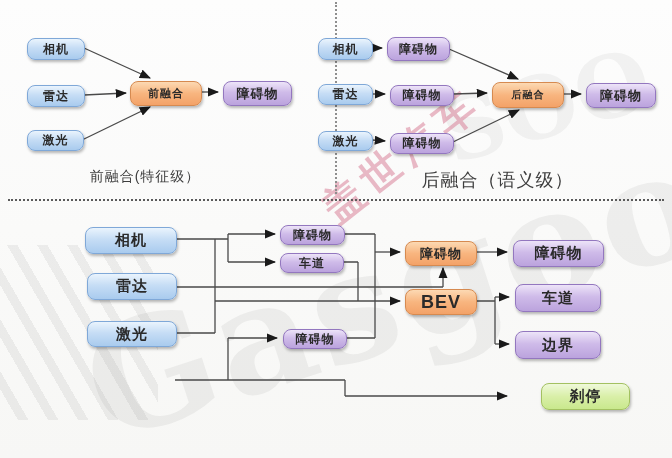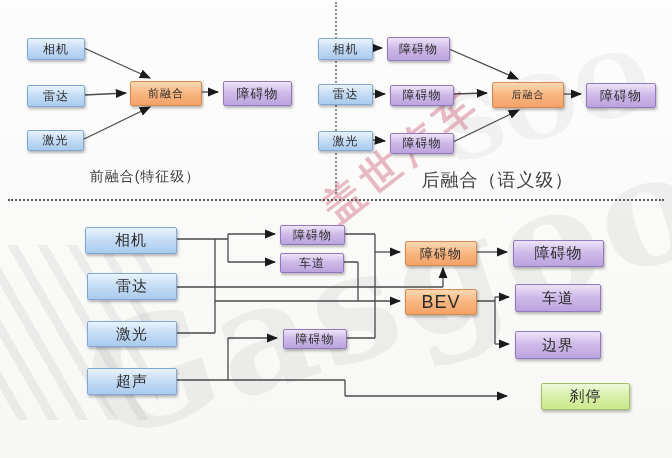--- a/index.html
+++ b/index.html
@@ -1,20 +1,20 @@
 <!DOCTYPE html>
 <html><head>
 <meta charset="utf-8">
 <style>
   html,body{margin:0;padding:0;}
   body{width:672px;height:458px;background:#fbfbfa;font-family:"Liberation Sans","DejaVu Sans",sans-serif;overflow:hidden;}
   #stage{position:relative;width:672px;height:458px;background:linear-gradient(180deg,#fdfdfd,#f7f7f5);}
   .node{position:absolute;display:flex;align-items:center;justify-content:center;
-        border-radius:2px;box-shadow:1px 2px 3px rgba(0,0,0,0.28);
-        font-weight:normal;color:#2a2a2a;z-index:2;letter-spacing:1px;white-space:nowrap;}
+        border-radius:8px;box-shadow:1px 2px 3px rgba(0,0,0,0.28);
+        font-weight:bold;color:#2a2a2a;z-index:2;letter-spacing:1px;white-space:nowrap;}
   .c-blue{background:linear-gradient(180deg,#eaf4fd 0%,#c6ddf5 45%,#a9cbee 100%);border:1px solid #7fa8d8;}
   .c-purple{background:linear-gradient(180deg,#ede4f8 0%,#cfbbe9 45%,#bba3dd 100%);border:1px solid #9377bf;}
   .c-orange{background:linear-gradient(180deg,#fcd9b3 0%,#f8b57f 50%,#f3a268 100%);border:1px solid #d68a50;}
   .c-green{background:linear-gradient(180deg,#eff9da 0%,#d9efa8 50%,#c9e88d 100%);border:1px solid #a3c161;}
   .caption{position:absolute;color:#3d3d3d;z-index:2;text-align:center;letter-spacing:1px;}
   #connectors{position:absolute;left:0;top:0;z-index:1;}
   .vdiv{position:absolute;left:335px;top:2px;height:192px;border-left:2px dotted #8e8e8e;z-index:1;}
   .hdiv{position:absolute;left:8px;top:199px;width:656px;border-top:2px dotted #5a5a5a;z-index:1;}
   .wm{position:absolute;z-index:0;font-weight:bold;pointer-events:none;}
   .wm-pink{left:308px;top:128px;font-size:40px;letter-spacing:7px;color:rgba(214,118,144,0.50);
@@ -91,21 +91,20 @@
   <div class="node c-purple" style="left:390px;top:85px;width:62px;height:19px;font-size:12px;">障碍物</div>
   <div class="node c-blue" style="left:318px;top:131px;width:53px;height:18px;font-size:12px;">激光</div>
   <div class="node c-purple" style="left:390px;top:133px;width:62px;height:19px;font-size:12px;">障碍物</div>
   <div class="node c-orange" style="left:492px;top:82px;width:70px;height:24px;font-size:10px;">后融合</div>
   <div class="node c-purple" style="left:586px;top:83px;width:68px;height:23px;font-size:13px;">障碍物</div>
   <div class="caption" style="left:415px;top:168px;width:165px;font-size:18px;">后融合（语义级）</div>
 
   <div class="node c-blue" style="left:85px;top:227px;width:90px;height:25px;font-size:15px;">相机</div>
   <div class="node c-blue" style="left:87px;top:273px;width:88px;height:25px;font-size:15px;">雷达</div>
   <div class="node c-blue" style="left:87px;top:321px;width:88px;height:24px;font-size:15px;">激光</div>
-  <div class="node c-blue" style="left:87px;top:368px;width:88px;height:25px;font-size:15px;">超声</div>
 
   <div class="node c-purple" style="left:280px;top:225px;width:63px;height:18px;font-size:12px;">障碍物</div>
   <div class="node c-purple" style="left:280px;top:253px;width:62px;height:18px;font-size:12px;">车道</div>
   <div class="node c-purple" style="left:283px;top:329px;width:62px;height:18px;font-size:12px;">障碍物</div>
 
   <div class="node c-orange" style="left:405px;top:241px;width:70px;height:23px;font-size:13px;">障碍物</div>
   <div class="node c-orange" style="left:405px;top:289px;width:70px;height:24px;font-size:18px;">BEV</div>
 
   <div class="node c-purple" style="left:513px;top:240px;width:89px;height:25px;font-size:15px;">障碍物</div>
   <div class="node c-purple" style="left:515px;top:284px;width:84px;height:26px;font-size:15px;">车道</div>

